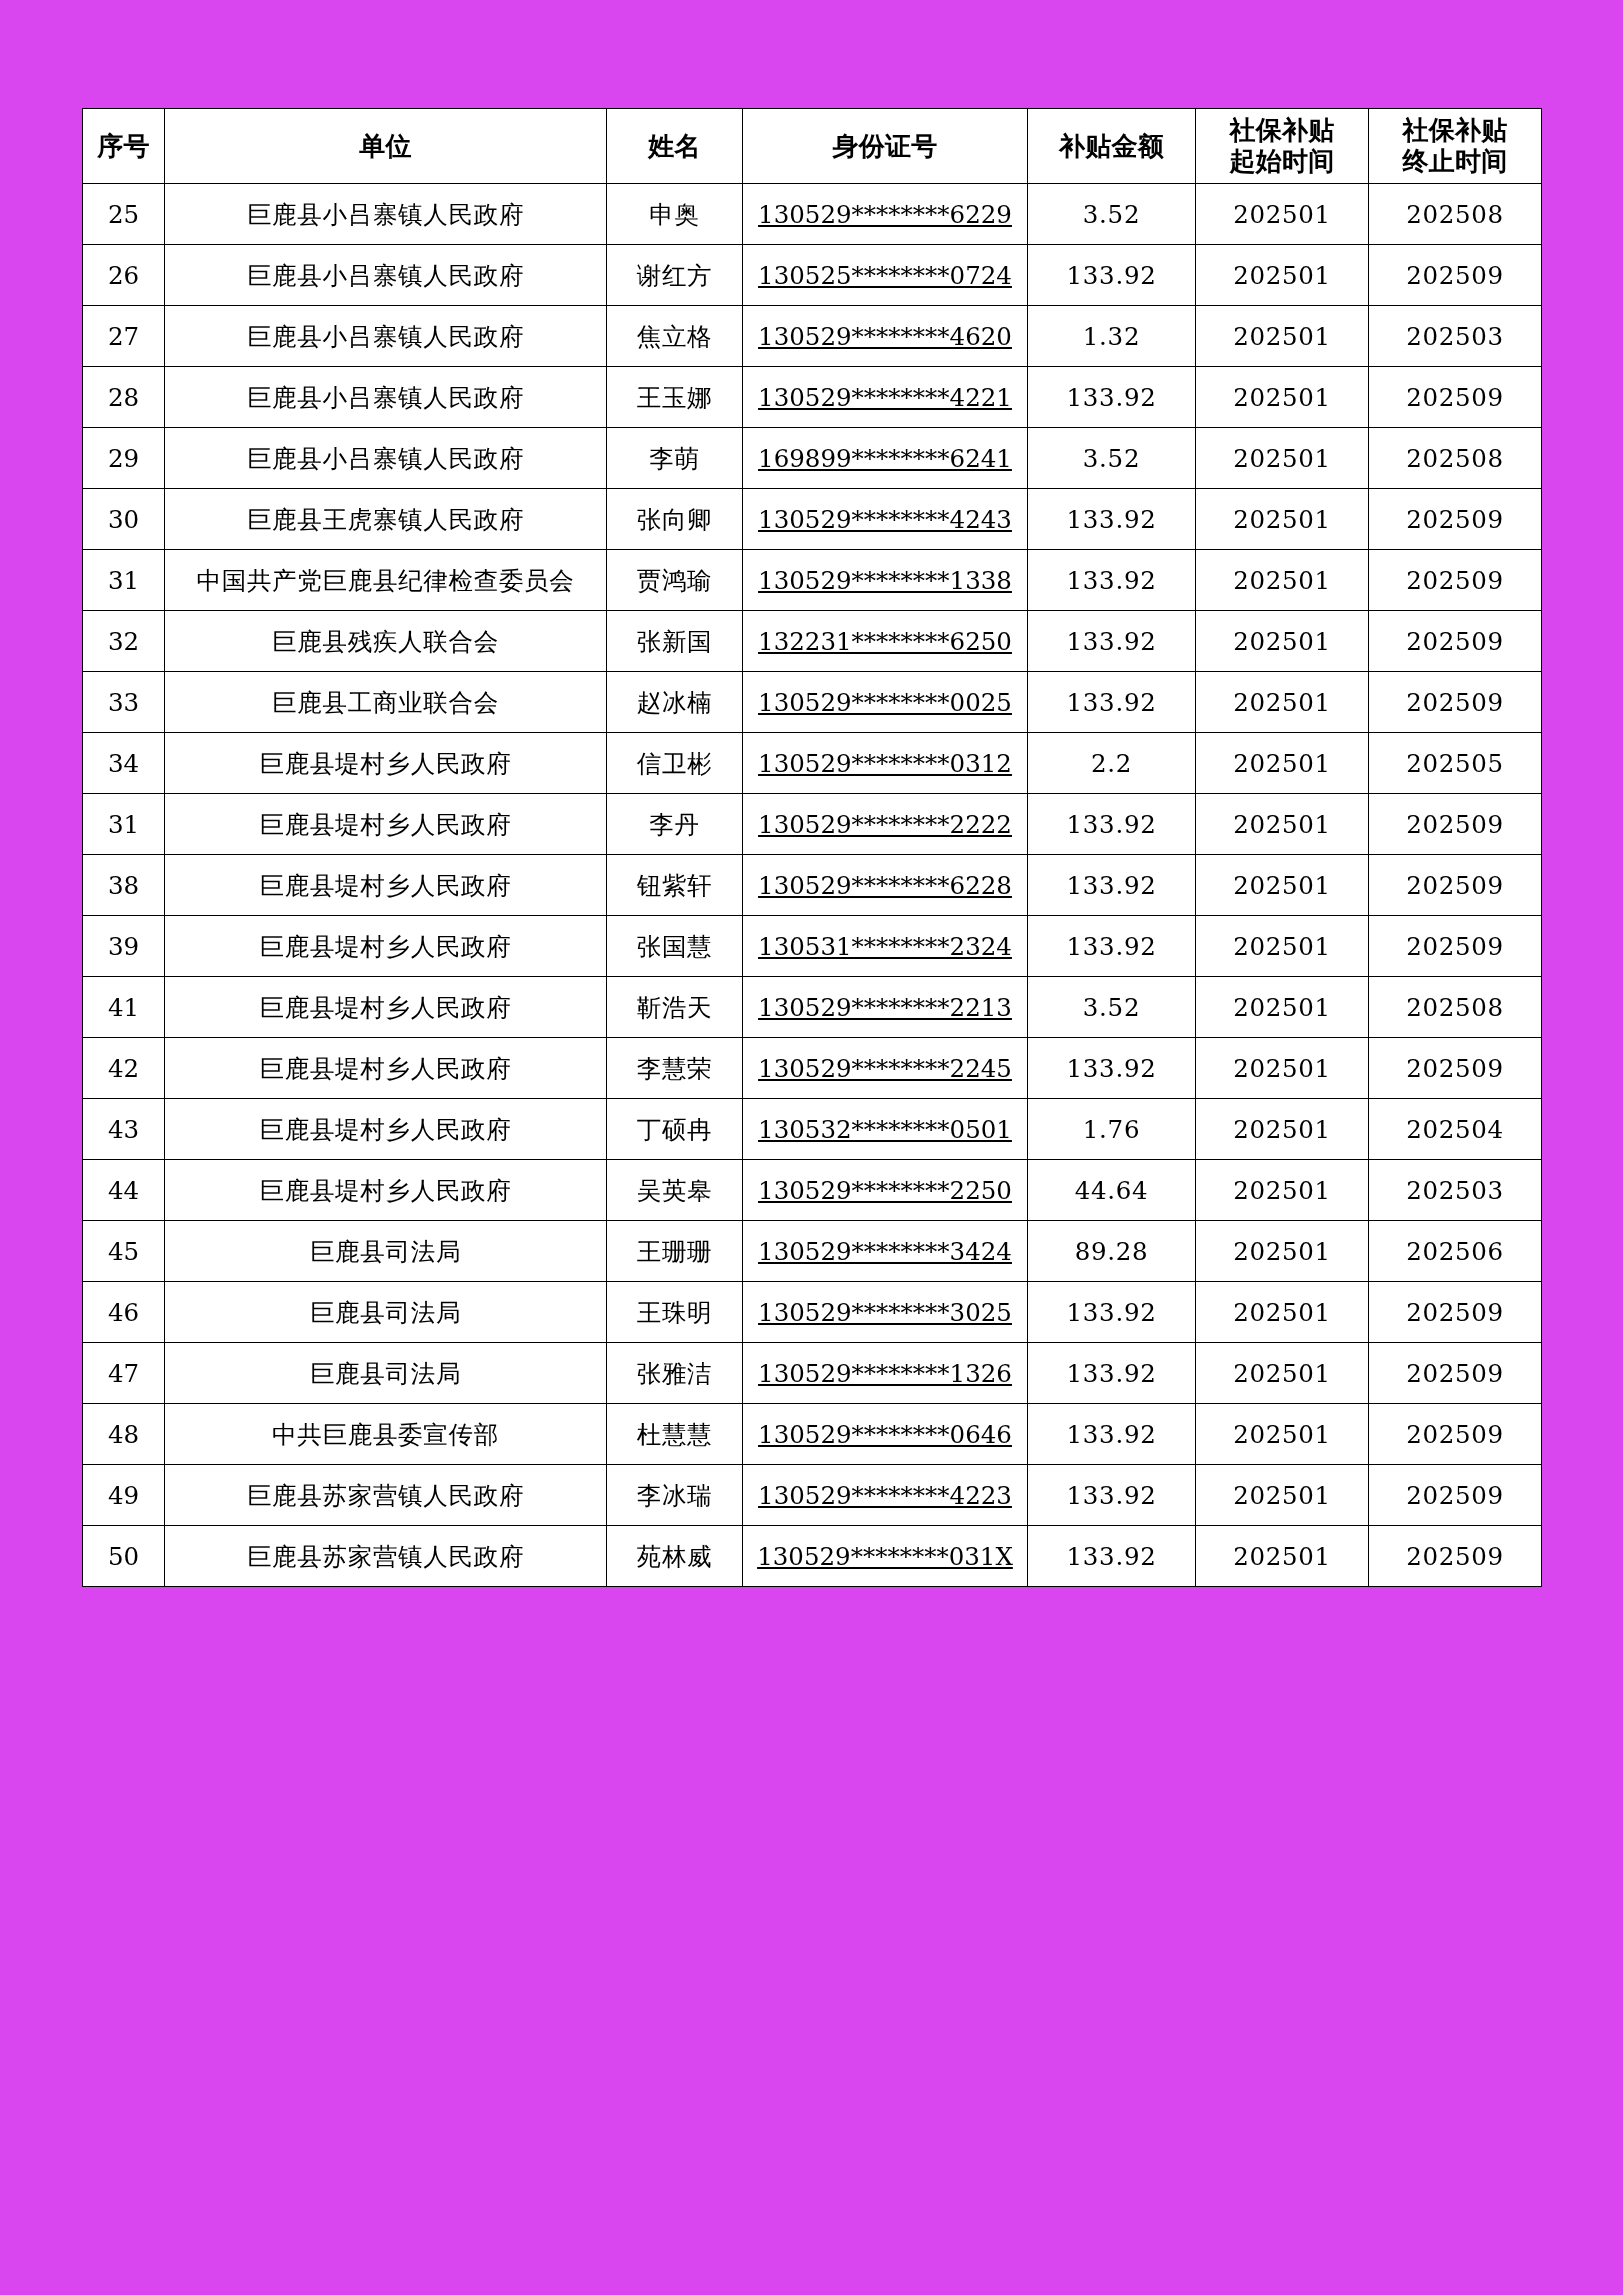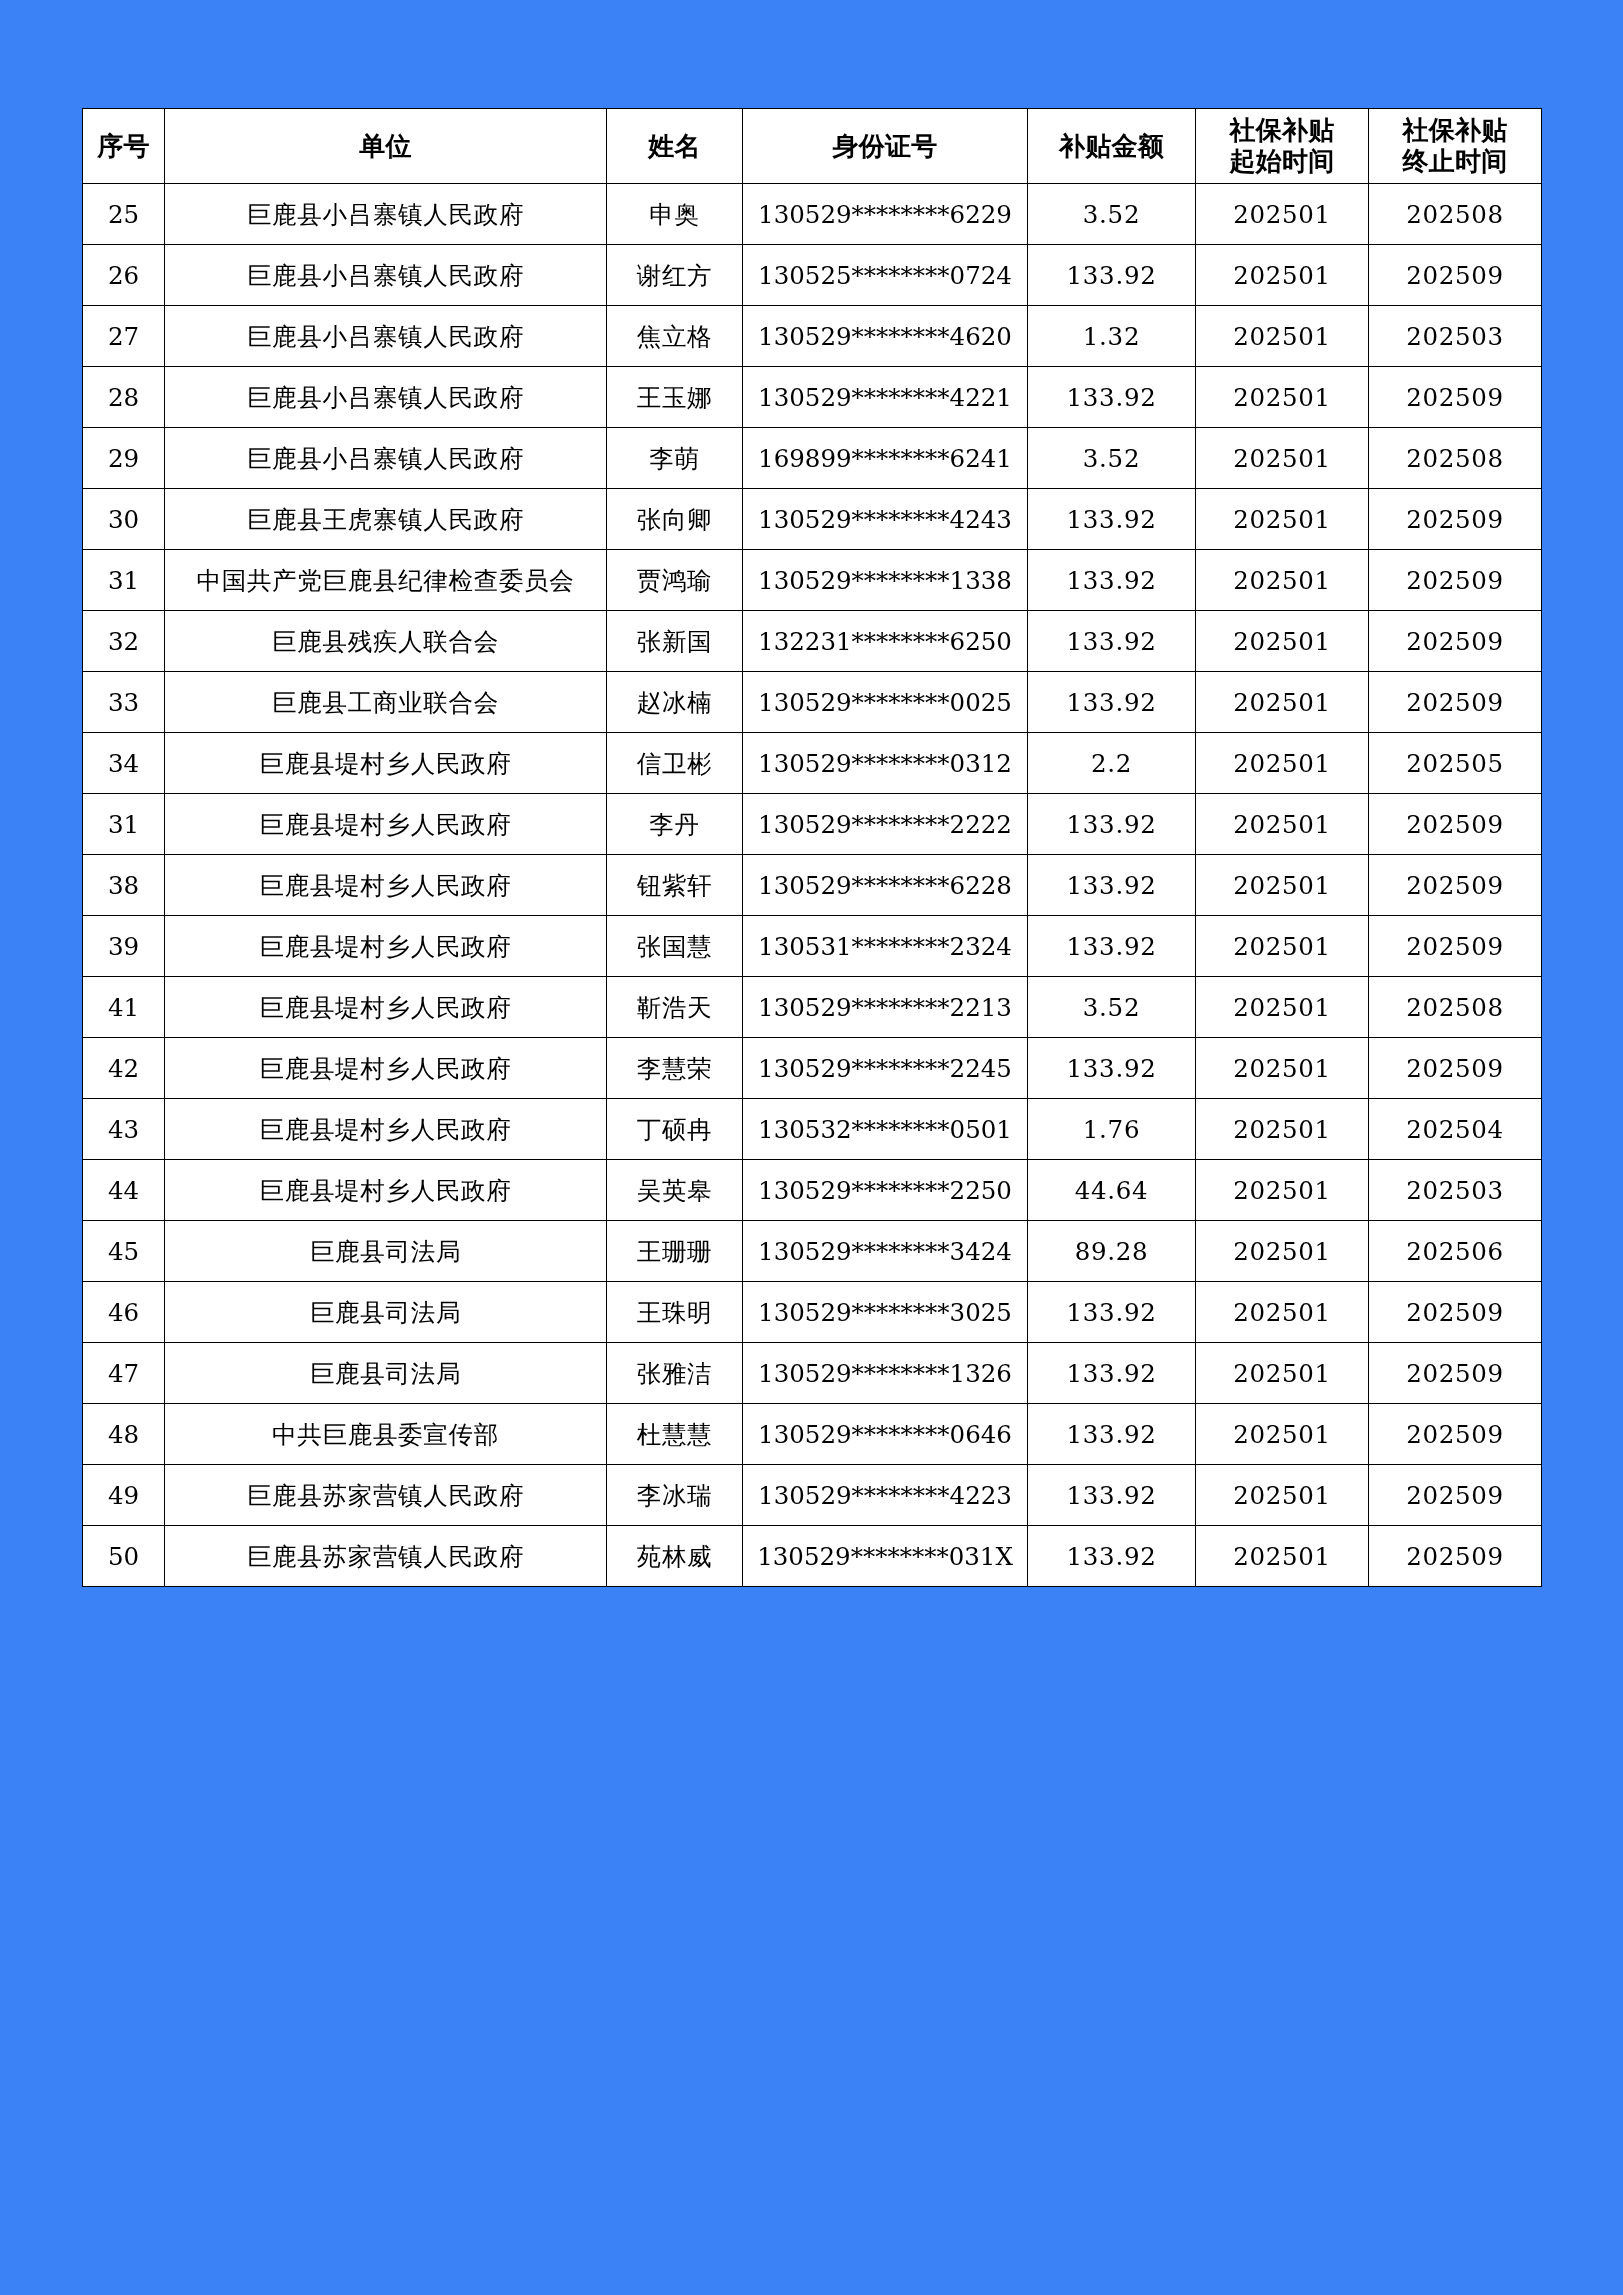--- a/index.html
+++ b/index.html
@@ -13,21 +13,21 @@
     font-family: "DejaVu Serif", "Liberation Serif", serif;
     color: #000000;
     position: relative;
     overflow: hidden;
   }
   .page {
     position: absolute;
     left: 0; top: 0;
     width: 1623px;
     height: 2295px;
-    background: #3b82f6;
+    background: #d946ef;
   }
   .table-wrap {
     position: absolute;
     left: 82px;
     top: 108px;
     width: 1459px;
   }
   table.subsidy-table {
     border-collapse: collapse;
     table-layout: fixed;
@@ -73,20 +73,21 @@
   td.cell-unit, td.cell-name {
     font-family: Liberation Mono, monospace;
     font-size: 25px;
     letter-spacing: 0.7px;
   }
   td.cell-id {
     font-family: "DejaVu Serif", "Liberation Serif", serif;
     font-size: 23px;
     letter-spacing: 0px;
     white-space: nowrap;
+    text-decoration: underline;
   }
   td.cell-amount, td.cell-start, td.cell-end {
     font-family: "DejaVu Serif", "Liberation Serif", serif;
     font-size: 24px;
     letter-spacing: 0.7px;
   }
 </style>
 </head>
 <body>
 

